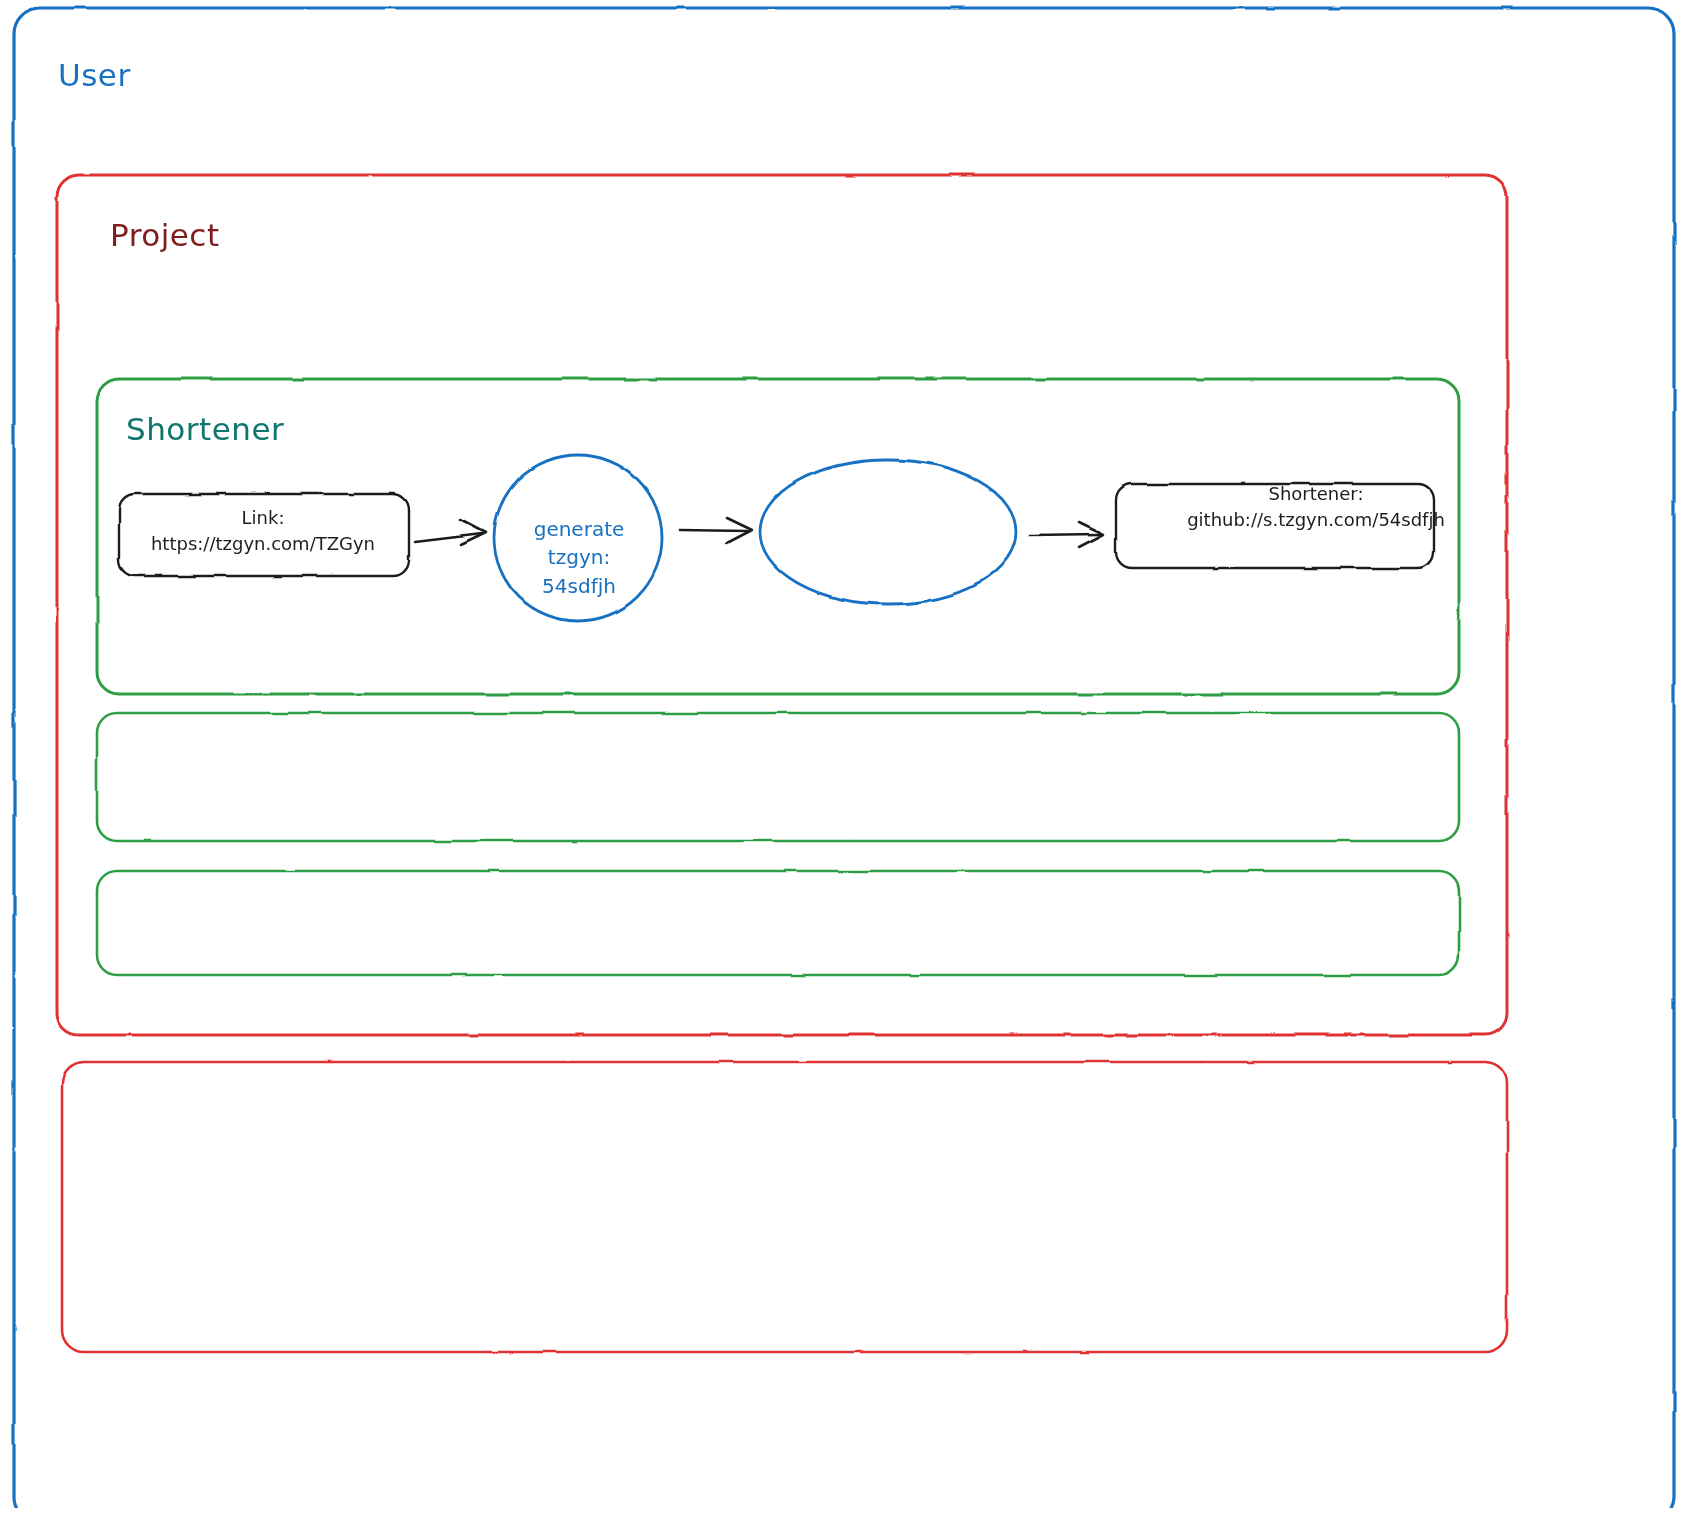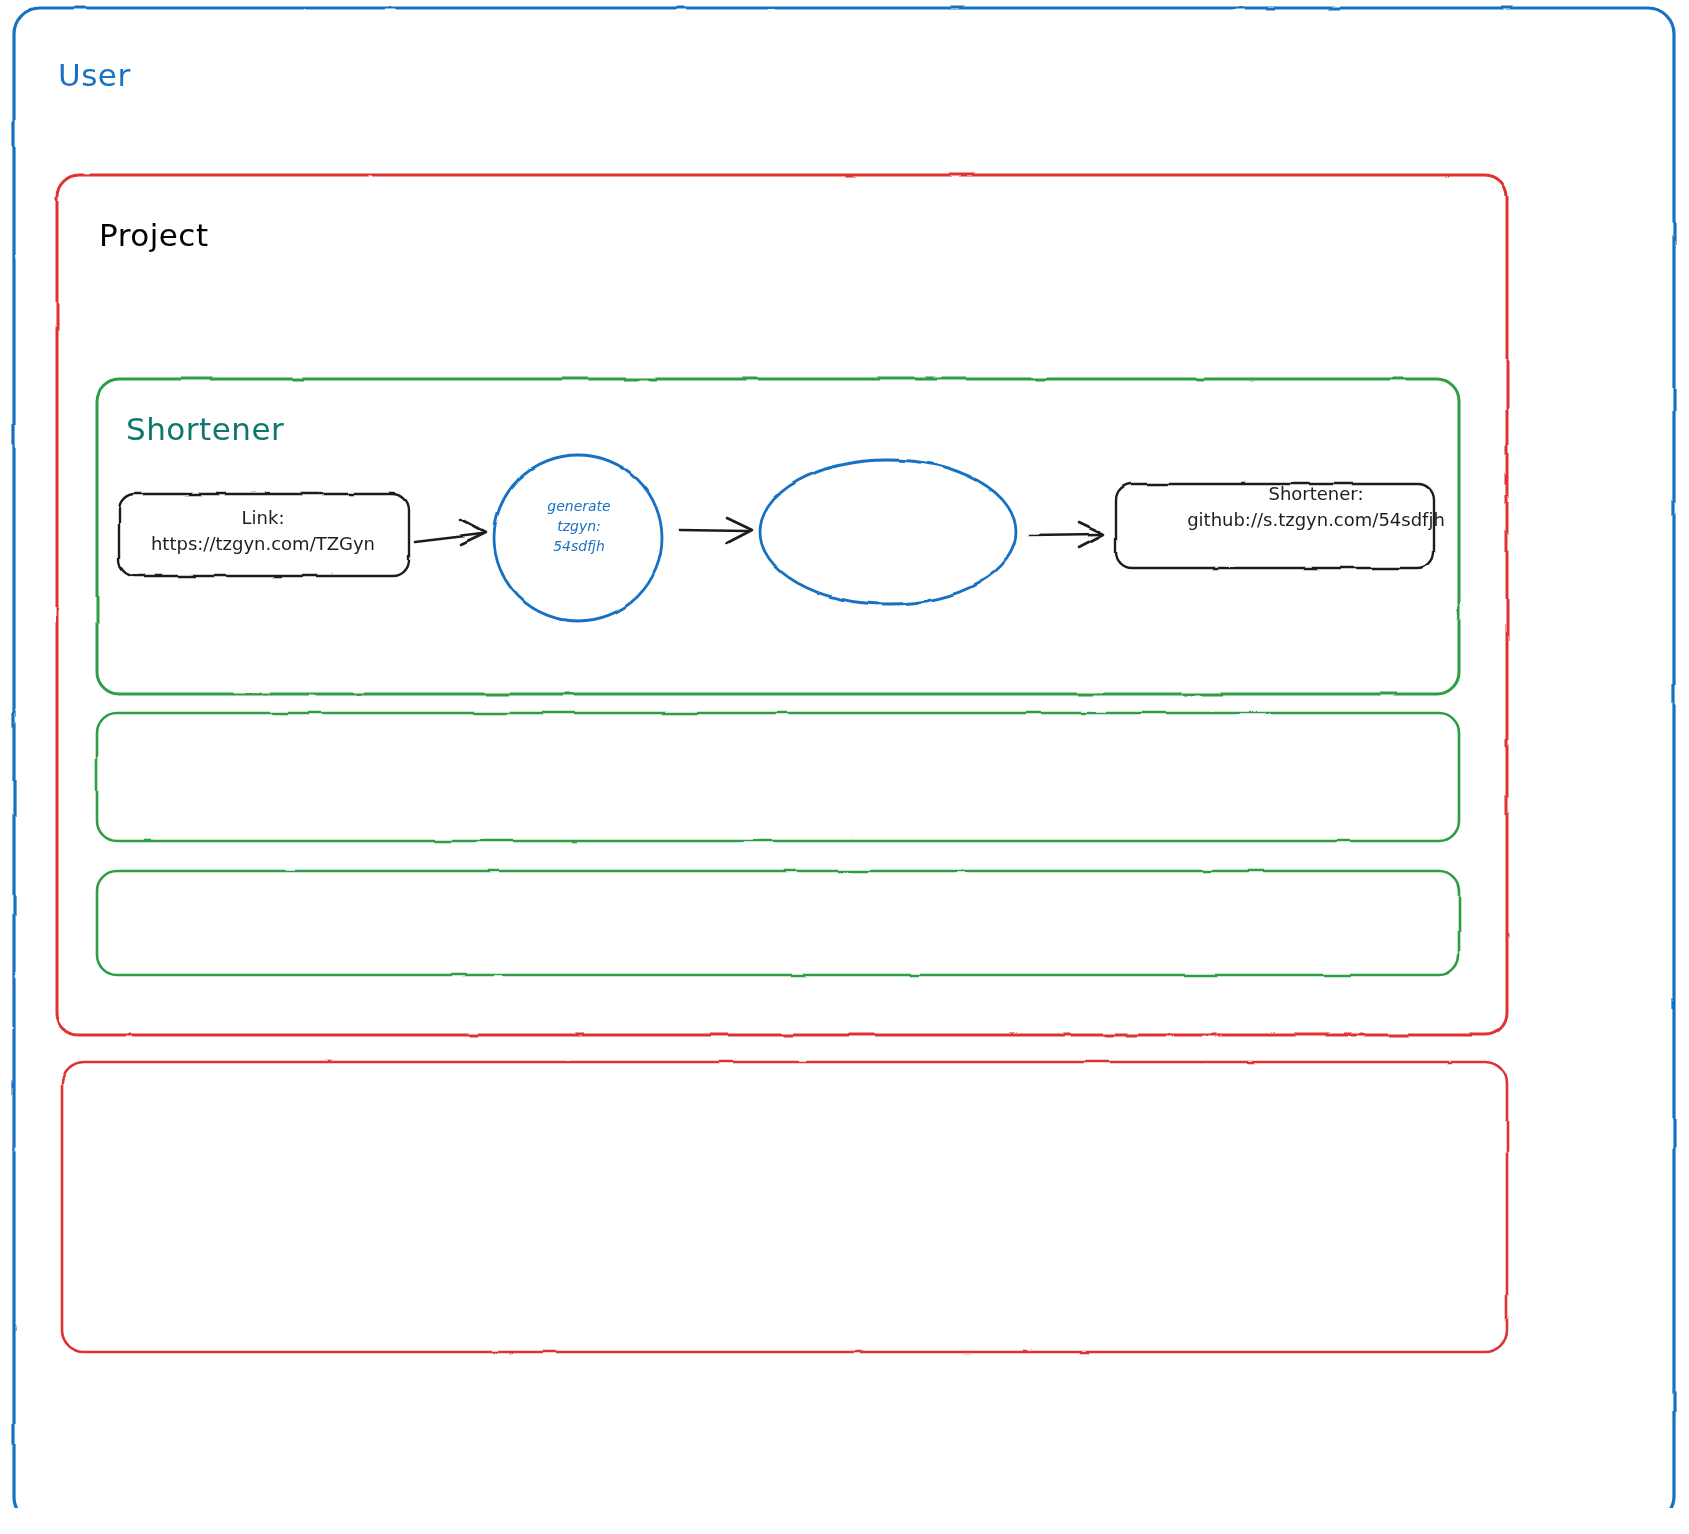--- a/index.html
+++ b/index.html
@@ -28,36 +28,36 @@
   .label {
     position: absolute;
     white-space: nowrap;
     font-family: "DejaVu Sans", sans-serif;
     letter-spacing: 0.5px;
   }
   .group-label {
     font-size: 31px;
   }
   .label-user   { color: #1971c2; left: 58px;  top: 57px; }
-  .label-project{ color: #000000; left: 99px; top: 217px; }
+  .label-project{ color: #7f1d1d; left: 110px; top: 217px; }
   .label-short  { color: #0f766e; left: 126px; top: 411px; }
 
   .node-text {
     position: absolute;
     text-align: center;
     line-height: 1.42;
     font-size: 18px;
     white-space: nowrap;
   }
   .node-text .ln { display: block; }
   .text-dark { color: #1e1e1e; }
   .text-blue { color: #1971c2; }
 
   .n1-text { left: 120px; top: 505px; width: 286px; }
-  .n2-text { left: 500px; top: 497px; width: 158px; font-size: 14px; font-style: italic; }
+  .n2-text { left: 500px; top: 515px; width: 158px; font-size: 20px; }
   .n3-text { left: 775px; top: 504px; width: 242px; font-size: 18px; }
   .n4-text { left: 1118px; top: 481px; width: 316px; margin-left: 40px; }
 </style>
 </head>
 <body>
 
 <div id="canvas">
 
   <svg class="svg-layer" viewBox="0 0 1689 1534" xmlns="http://www.w3.org/2000/svg">
     <defs>

